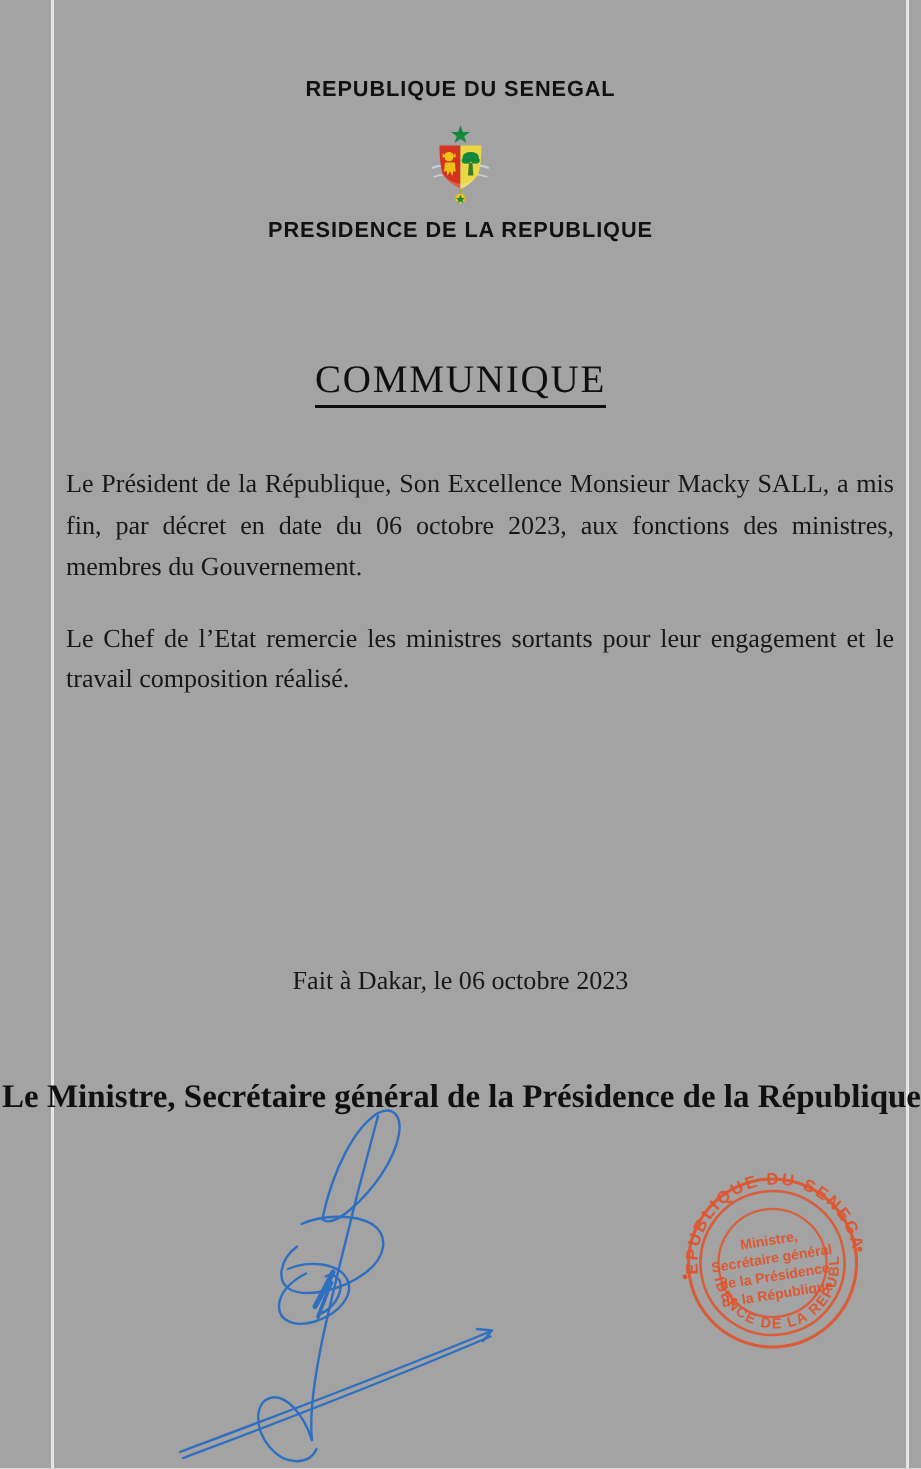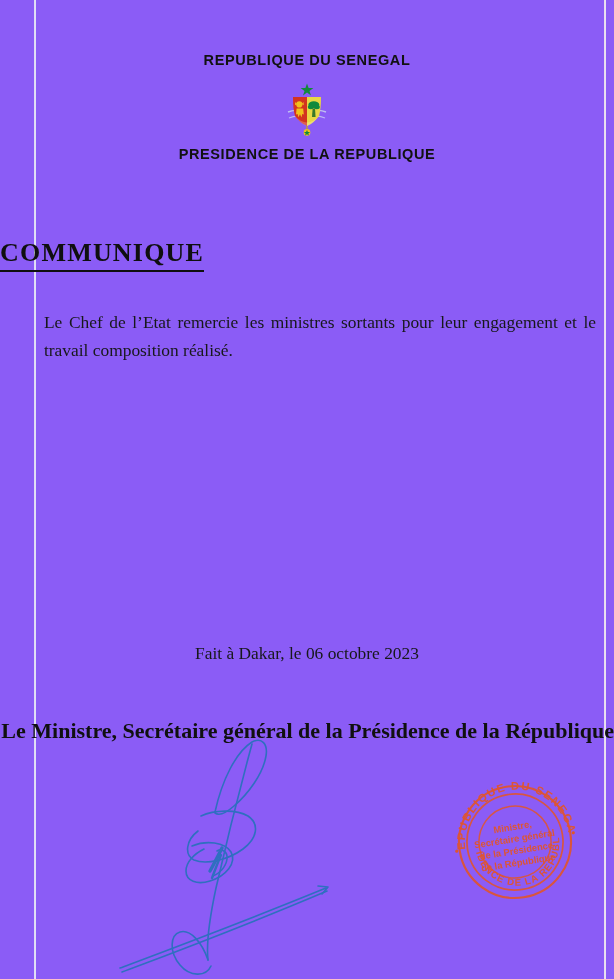--- a/index.html
+++ b/index.html
@@ -12,21 +12,21 @@
     height: 979px;
     overflow: hidden;
     font-family: "Liberation Serif", serif;
     color: #1a1a1a;
   }
 
   .page {
     position: relative;
     width: 614px;
     height: 979px;
-    background: #8b5cf6;
+    background: #a3a3a3;
     overflow: hidden;
   }
 
   
   .page-edge-left {
     position: absolute;
     left: 34px; top: 0;
     width: 2px; height: 979px;
     background: linear-gradient(to right, #f2f6f6, #e9f0f1, #fbfdfd);
     opacity: .85;
@@ -68,22 +68,23 @@
     letter-spacing: 0.6px;
     color: #111111;
     margin-top: 6px;
   }
 
   
   .doc-title {
     position: absolute;
     left: 0; top: 238px;
     width: 614px;
-    font-family: "Liberation Serif", serif;
-    font-weight: bold;
+    text-align: center;
+    font-family: "Liberation Serif", serif;
+    font-weight: normal;
     font-size: 26px;
     letter-spacing: 1.2px;
     color: #0f0f0f;
   }
   .doc-title span {
     border-bottom: 2.2px solid #0f0f0f;
     padding-bottom: 3px;
   }
 
   
@@ -197,20 +198,21 @@
     </div>
 
     <div class="header-subtitle">PRESIDENCE DE LA REPUBLIQUE</div>
   </div>
 
   <div class="doc-title">
     <span>COMMUNIQUE</span>
   </div>
 
   <div class="body-block">
+    <p class="para">Le Président de la République, Son Excellence Monsieur Macky SALL, a mis fin, par décret en date du 06 octobre 2023, aux fonctions des ministres, membres du Gouvernement.</p>
     <p class="para">Le Chef de l’Etat remercie les ministres sortants pour leur engagement et le travail composition réalisé.</p>
   </div>
 
   <div class="dateline">Fait à Dakar, le 06 octobre 2023</div>
 
   <div class="sig-title">Le Ministre, Secrétaire général de la Présidence de la République</div>
 
   <div class="signature-mark">
     <svg width="225" height="243" viewBox="0 0 225 243">
       <g fill="none" stroke="#2f6fc0" stroke-width="1.6" stroke-linecap="round" stroke-linejoin="round">

